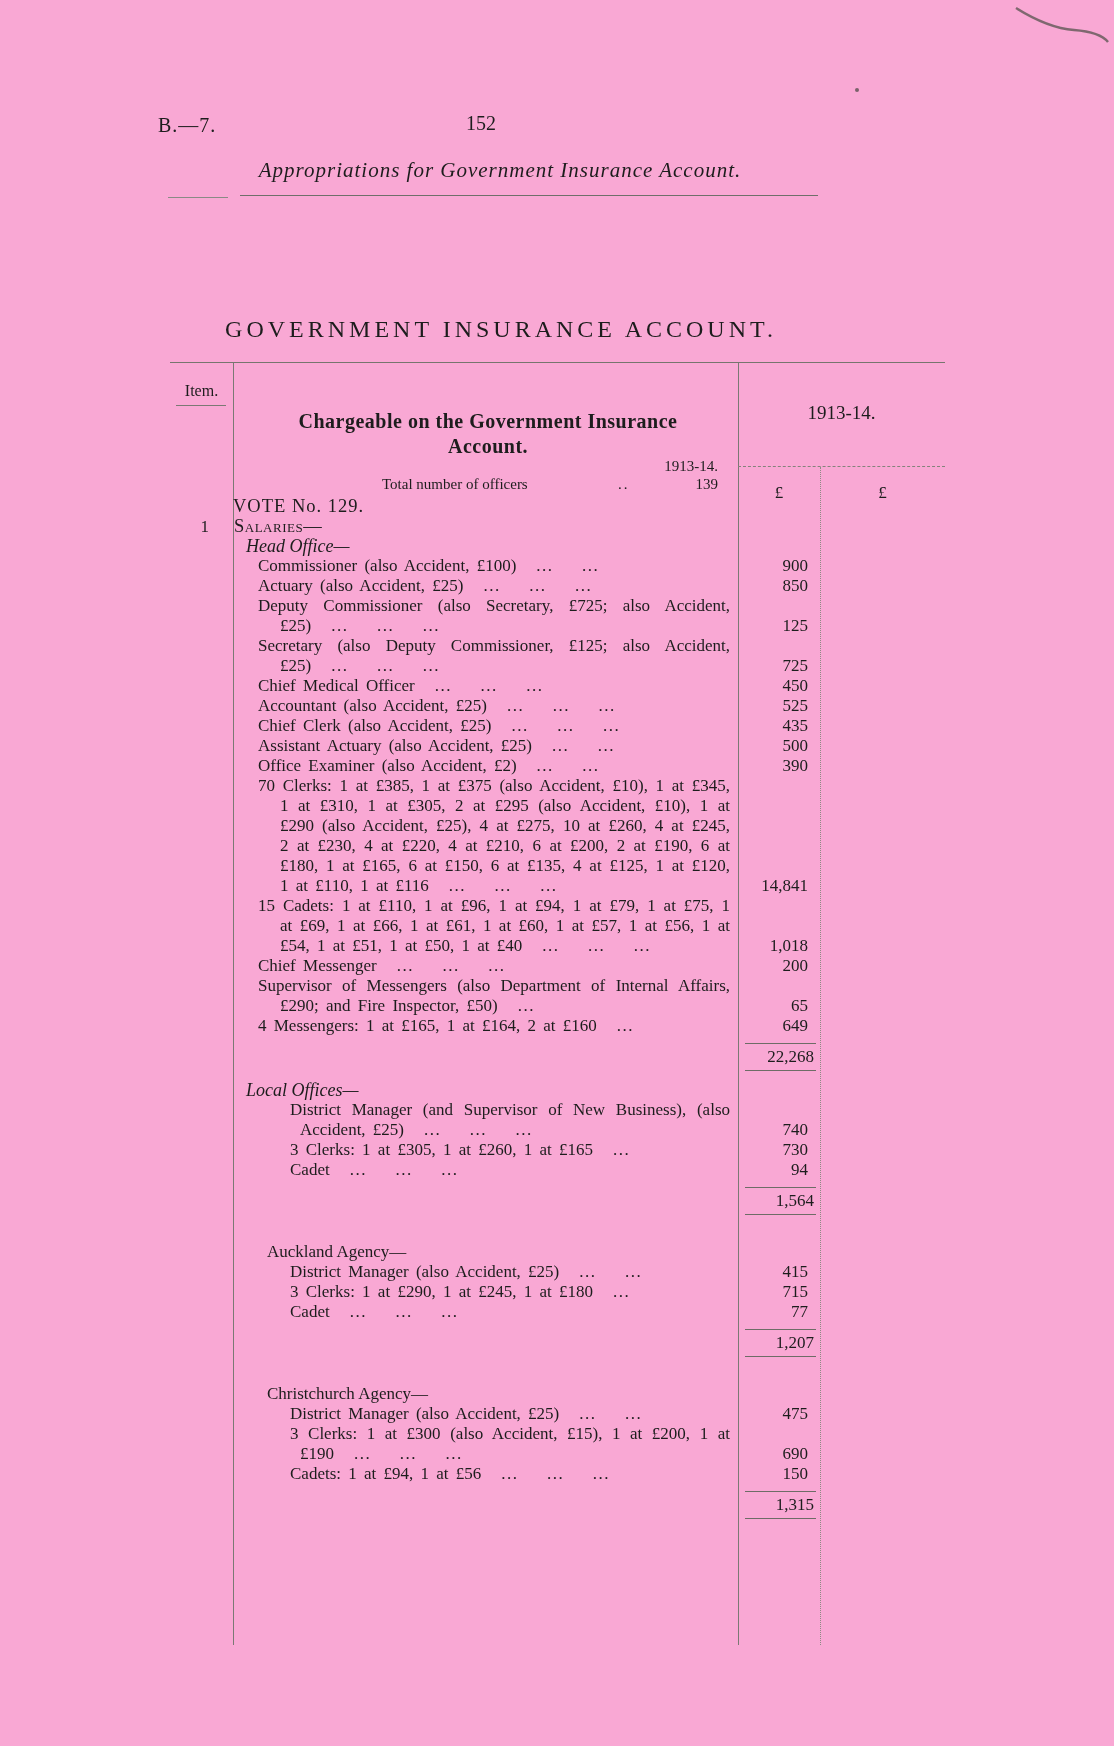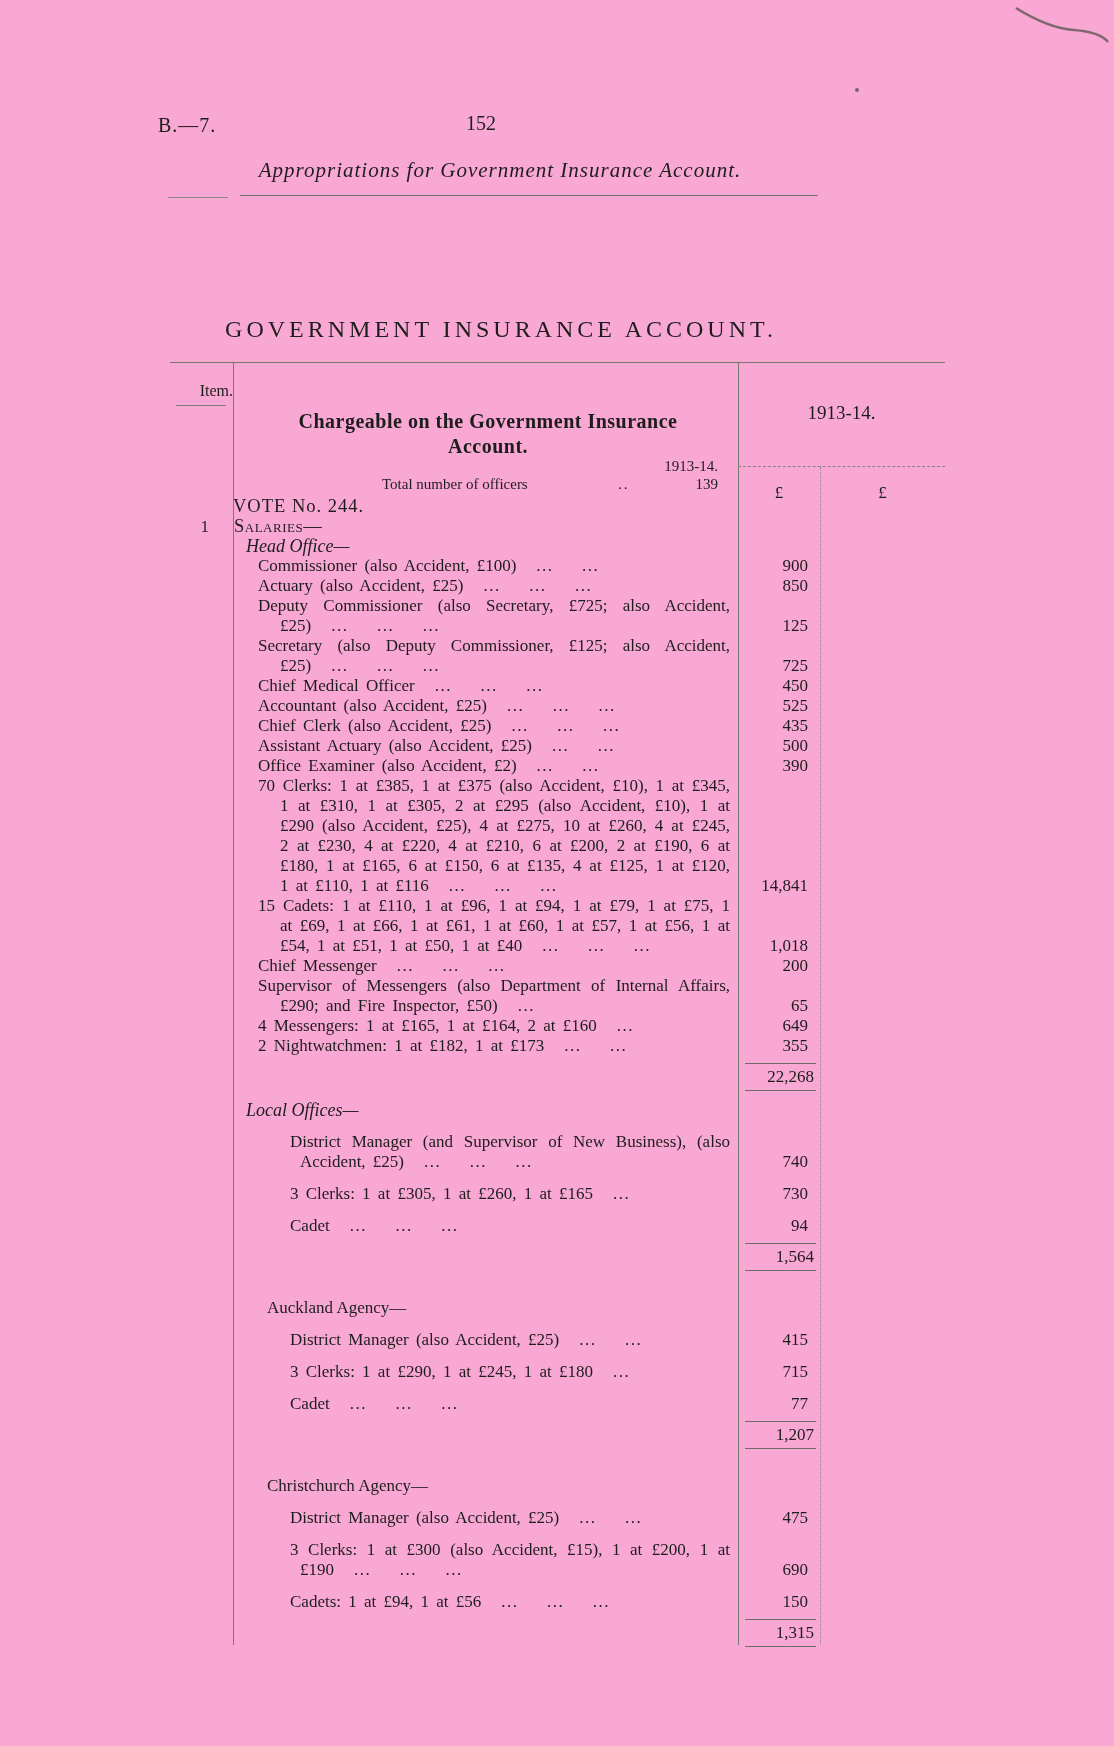--- a/index.html
+++ b/index.html
@@ -20,21 +20,21 @@
   
   .scan-curve { position:absolute; left:1012px; top:2px; }
   .scan-dot { position:absolute; left:855px; top:88px; width:4px; height:4px; border-radius:50%;
               background:#44443f; opacity:.7; }
   
   .tbl { position:absolute; left:170px; top:362px; width:775px; height:1282px;
          border-top:1px solid #77756e; font-size:17px; line-height:20px; }
   .v-item  { position:absolute; left:63px;  top:0;     bottom:0; border-left:1px solid #7b7974; }
   .v-money { position:absolute; left:568px; top:0;     bottom:0; border-left:1px solid #7b7974; }
   .v-col   { position:absolute; left:650px; top:104px; bottom:0; border-left:1px dotted #8d8b84; }
-  .item-label { position:absolute; left:0; top:18px; width:63px; text-align:right; font-size:16px; }
+  .item-label { position:absolute; left:0; top:18px; width:63px; text-align:center; font-size:16px; }
   .item-underline { position:absolute; left:6px; top:42px; width:50px; border-top:1px solid #7b7974; }
   .tbl-title { position:absolute; left:108px; top:46px; width:420px; text-align:center;
                font-weight:bold; font-size:20px; line-height:25px; letter-spacing:0.5px; }
   .officers-year { position:absolute; left:430px; top:93px; width:118px; text-align:right; font-size:15px; }
   .officers-line { position:absolute; left:0; top:111px; width:548px; height:18px; font-size:15px; }
   .officers-line .lbl { position:absolute; left:212px; }
   .officers-line .dts { position:absolute; left:448px; letter-spacing:2px; }
   .officers-line .val { position:absolute; right:0; }
   .year-head { position:absolute; left:568px; top:40px; width:207px; text-align:center; font-size:19px; }
   .money-rule { position:absolute; left:568px; top:103px; width:207px; border-top:1px dashed #85837c; }
@@ -43,21 +43,21 @@
   
   .rows { position:absolute; left:0; top:133px; width:775px; }
   .row { position:relative; }
   .vote { padding-left:63px; font-size:18.5px; letter-spacing:1px; }
   .heading-sc { padding-left:64px; font-variant:small-caps; font-size:18.5px; letter-spacing:0.5px; }
   .heading-sc .item-num { position:absolute; left:26px; top:1px; width:18px; text-align:center;
                           font-variant:normal; font-size:17px; }
   .sub { padding-left:76px; font-style:italic; font-size:18px; }
   .agency { padding-left:97px; }
   .e0 { padding-left:110px; padding-right:215px; text-indent:-22px; text-align:justify; word-spacing:3px; }
-  .e1 { padding-left:130px; padding-right:215px; text-indent:-10px; text-align:justify; word-spacing:3px;margin-top:12px; }
+  .e1 { padding-left:130px; padding-right:215px; text-indent:-10px; text-align:justify; word-spacing:3px; }
   .lead { white-space:pre; letter-spacing:1.5px; }
   .amt { position:absolute; right:137px; bottom:0; text-indent:0; word-spacing:0; }
   .subtotal { margin:7px 0 9px 575px; width:69px; text-align:right;
               border-top:1px solid #6e6c66; border-bottom:1px solid #6e6c66;
               padding:3px 2px 3px 0; }
   .gap-sm { margin-top:7px; }
   .gap-md { margin-top:27px; }
   .gap-lg { }
 </style>
 </head>
@@ -93,38 +93,37 @@
       <span class="dts">..</span>
       <span class="val">139</span>
     </div>
 
     <div class="year-head">1913-14.</div>
     <div class="money-rule"></div>
     <div class="pound1">£</div>
     <div class="pound2">£</div>
 
     <div class="rows">
-        <div class="row vote"><span>VOTE No. 244.</span></div>
+        <div class="row vote"><span>VOTE No. 129.</span></div>
         <div class="row heading-sc"><span class="item-num">1</span><span>Salaries—</span></div>
         <div class="row sub"><span>Head Office—</span></div>
         <div class="row e0"><span>Commissioner (also Accident, £100)</span><span class="lead">  ...  ...</span><span class="amt">900</span></div>
         <div class="row e0"><span>Actuary (also Accident, £25)</span><span class="lead">  ...  ...  ...</span><span class="amt">850</span></div>
         <div class="row e0"><span>Deputy Commissioner (also Secretary, £725; also Accident, £25)</span><span class="lead">  ...  ...  ...</span><span class="amt">125</span></div>
         <div class="row e0"><span>Secretary (also Deputy Commissioner, £125; also Accident, £25)</span><span class="lead">  ...  ...  ...</span><span class="amt">725</span></div>
         <div class="row e0"><span>Chief Medical Officer</span><span class="lead">  ...  ...  ...</span><span class="amt">450</span></div>
         <div class="row e0"><span>Accountant (also Accident, £25)</span><span class="lead">  ...  ...  ...</span><span class="amt">525</span></div>
         <div class="row e0"><span>Chief Clerk (also Accident, £25)</span><span class="lead">  ...  ...  ...</span><span class="amt">435</span></div>
         <div class="row e0"><span>Assistant Actuary (also Accident, £25)</span><span class="lead">  ...  ...</span><span class="amt">500</span></div>
         <div class="row e0"><span>Office Examiner (also Accident, £2)</span><span class="lead">  ...  ...</span><span class="amt">390</span></div>
         <div class="row e0"><span>70 Clerks: 1 at £385, 1 at £375 (also Accident, £10), 1 at £345, 1 at £310, 1 at £305, 2 at £295 (also Accident, £10), 1 at £290 (also Accident, £25), 4 at £275, 10 at £260, 4 at £245, 2 at £230, 4 at £220, 4 at £210, 6 at £200, 2 at £190, 6 at £180, 1 at £165, 6 at £150, 6 at £135, 4 at £125, 1 at £120, 1 at £110, 1 at £116</span><span class="lead">  ...  ...  ...</span><span class="amt">14,841</span></div>
         <div class="row e0"><span>15 Cadets: 1 at £110, 1 at £96, 1 at £94, 1 at £79, 1 at £75, 1 at £69, 1 at £66, 1 at £61, 1 at £60, 1 at £57, 1 at £56, 1 at £54, 1 at £51, 1 at £50, 1 at £40</span><span class="lead">  ...  ...  ...</span><span class="amt">1,018</span></div>
         <div class="row e0"><span>Chief Messenger</span><span class="lead">  ...  ...  ...</span><span class="amt">200</span></div>
         <div class="row e0"><span>Supervisor of Messengers (also Department of Internal Affairs, £290; and Fire Inspector, £50)</span><span class="lead">  ...</span><span class="amt">65</span></div>
         <div class="row e0"><span>4 Messengers: 1 at £165, 1 at £164, 2 at £160</span><span class="lead">  ...</span><span class="amt">649</span></div>
-        <div class="row e0"><span>2 Nightwatchmen: 1 at £182, 1 at £173</span><span class="lead">  ...  ...</span><span class="amt">355</span></div>
         <div class="row subtotal gap-sm"><span>22,268</span></div>
         <div class="row sub gap-lg"><span>Local Offices—</span></div>
         <div class="row e1"><span>District Manager (and Supervisor of New Business), (also Accident, £25)</span><span class="lead">  ...  ...  ...</span><span class="amt">740</span></div>
         <div class="row e1"><span>3 Clerks: 1 at £305, 1 at £260, 1 at £165</span><span class="lead">  ...</span><span class="amt">730</span></div>
         <div class="row e1"><span>Cadet</span><span class="lead">  ...  ...  ...</span><span class="amt">94</span></div>
         <div class="row subtotal gap-sm"><span>1,564</span></div>
         <div class="row agency gap-md"><span>Auckland Agency—</span></div>
         <div class="row e1"><span>District Manager (also Accident, £25)</span><span class="lead">  ...  ...</span><span class="amt">415</span></div>
         <div class="row e1"><span>3 Clerks: 1 at £290, 1 at £245, 1 at £180</span><span class="lead">  ...</span><span class="amt">715</span></div>
         <div class="row e1"><span>Cadet</span><span class="lead">  ...  ...  ...</span><span class="amt">77</span></div>

